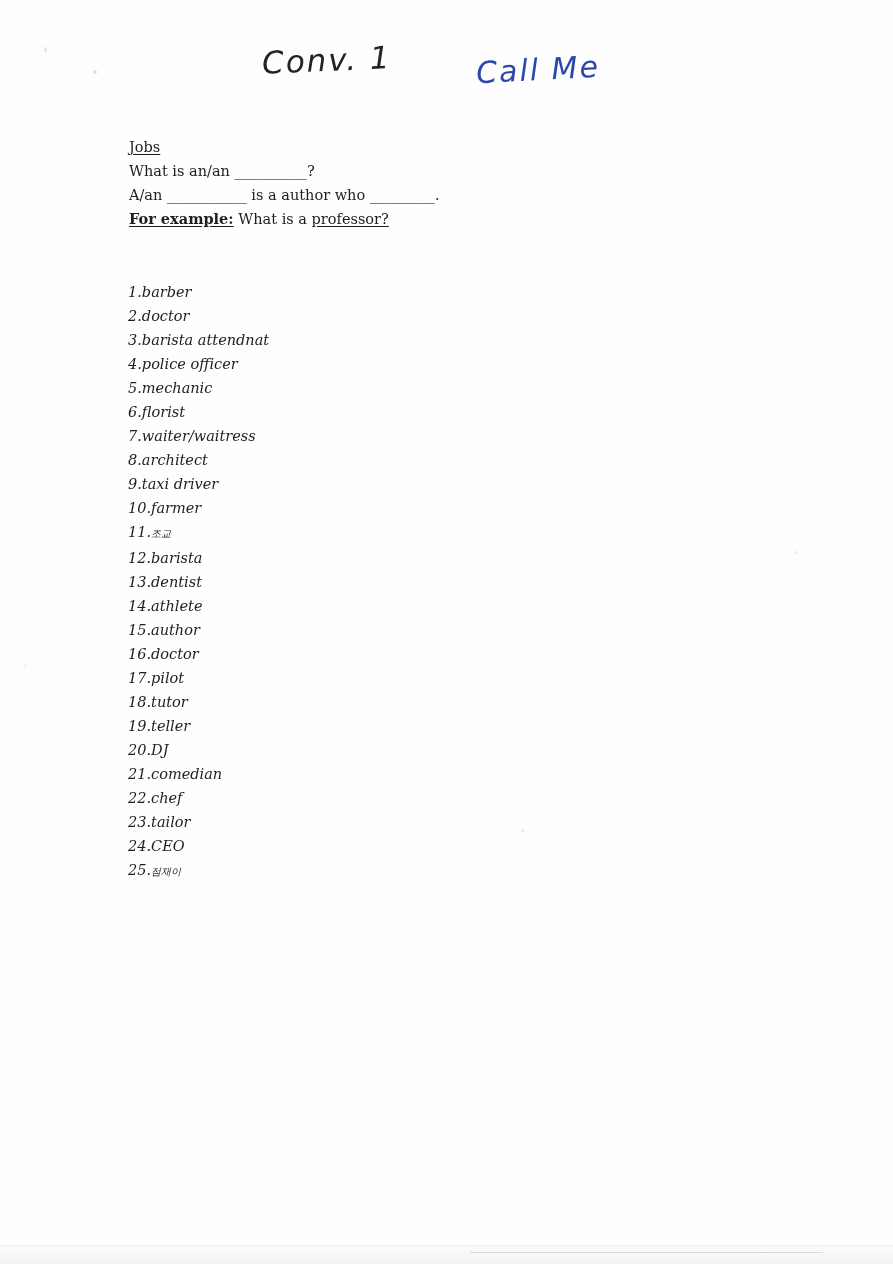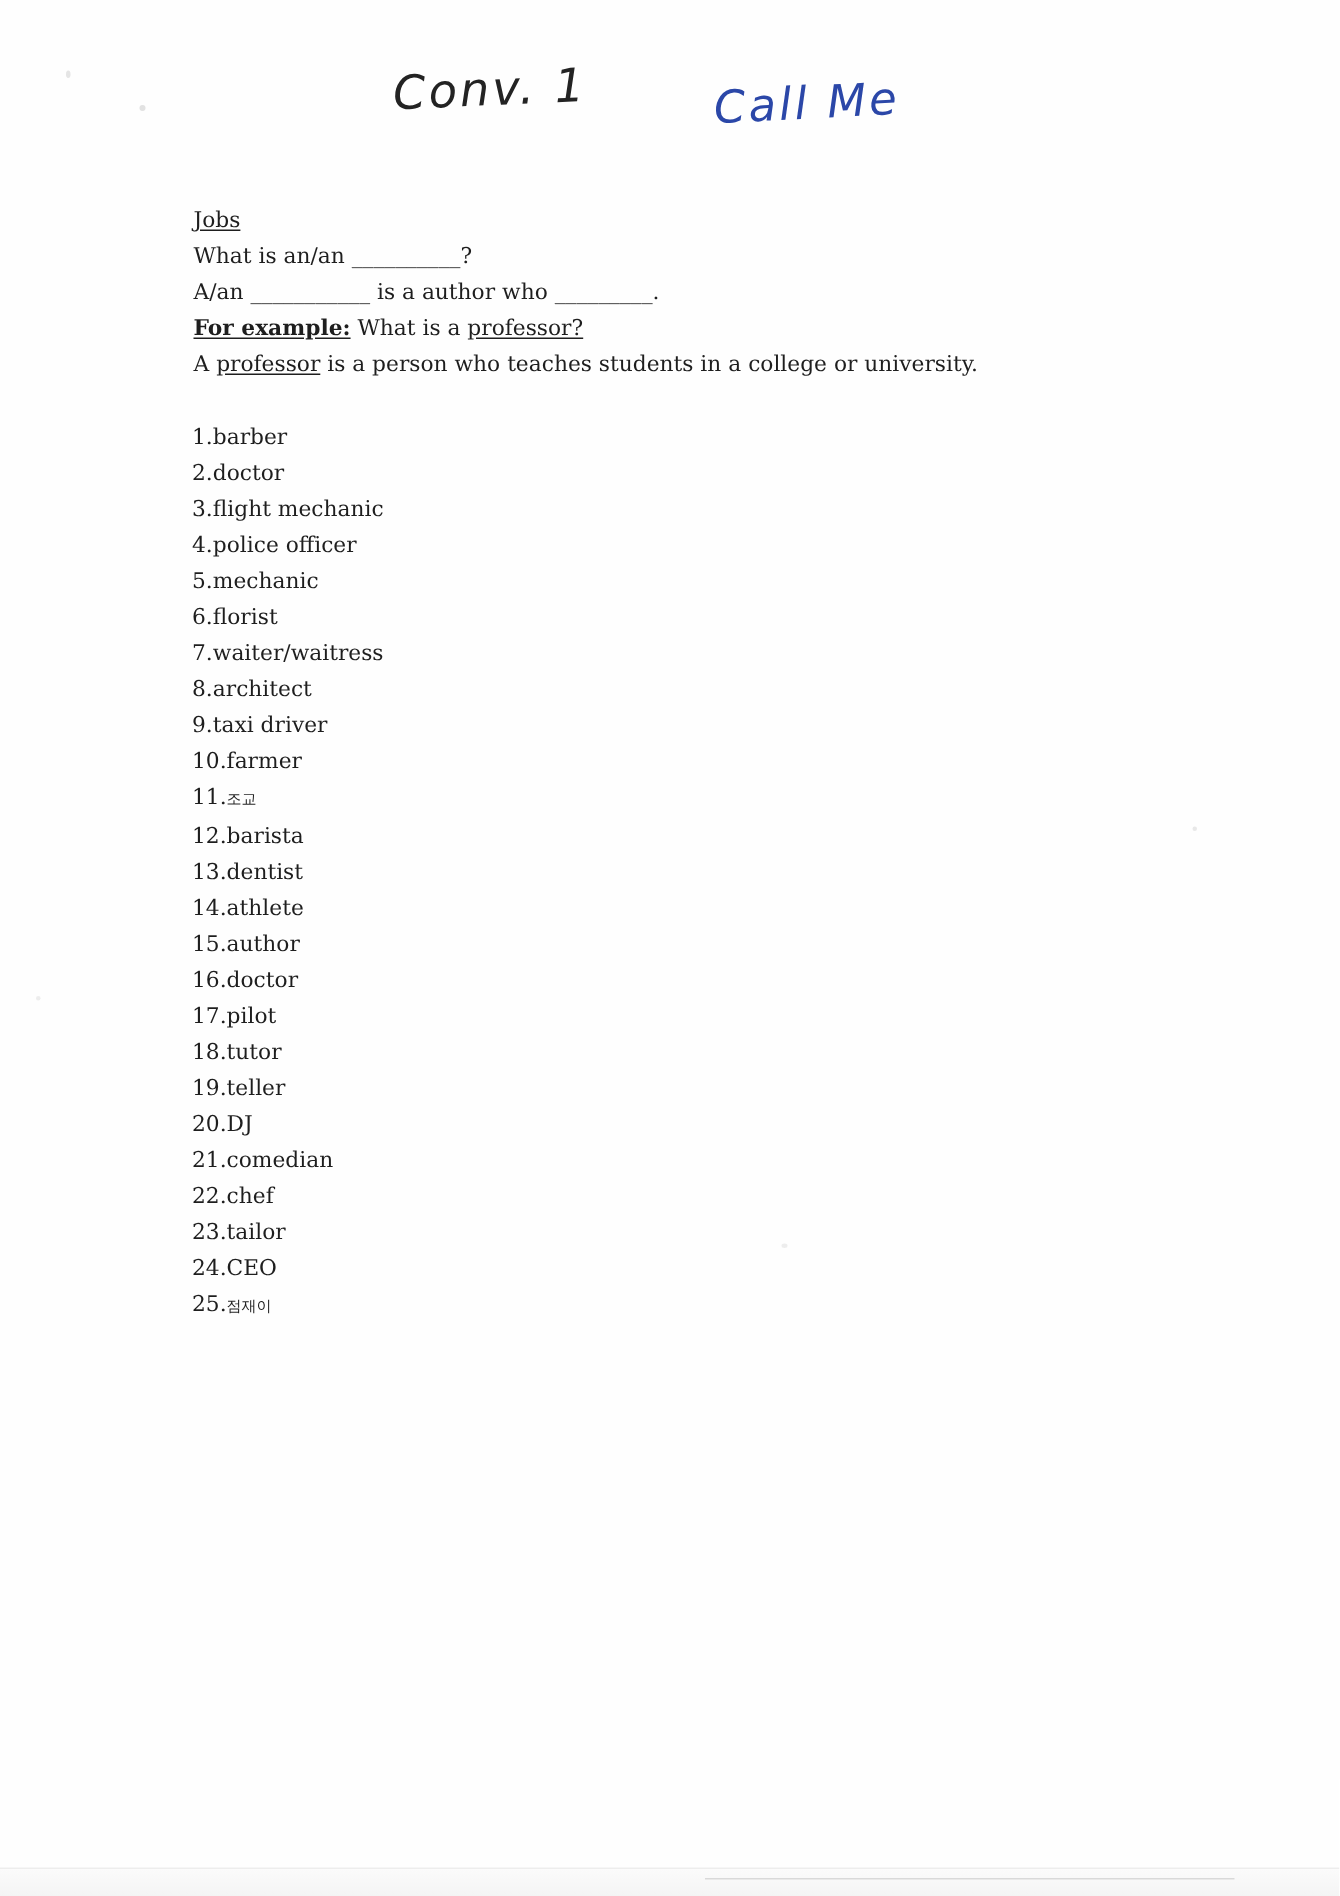--- a/index.html
+++ b/index.html
@@ -109,20 +109,21 @@
     font-family: "DejaVu Serif", serif;
     font-size: 14.5px;
     line-height: 24px;
     color: #1e1e1e;
     list-style: none;
     margin: 0;
     padding: 0;
   }
   .job-list li {
     white-space: pre;
+    font-style: italic;
   }
   .job-list li .num { }
   .kr { font-family: "DejaVu Sans", sans-serif; font-size: 10px; }
 </style>
 </head>
 <body>
 
 <div class="page">
 
   <span class="speck s1"></span>
@@ -136,27 +137,26 @@
 
   <div class="body-text">
     <div class="heading">Jobs</div>
 
     <div class="line"><span>What is an/an </span><span class="blank">__________</span><span>?</span></div>
 
     <div class="line"><span>A/an </span><span class="blank">___________</span><span> is a author who </span><span class="blank">_________</span><span>.</span></div>
 
     <div class="line"><span class="u b">For example:</span><span> What is a </span><span class="u">professor?</span></div>
 
-    <div class="line"><span>A </span><span class="u">professor</span><span> is a person who teaches students in a college or university.</span></div>
   </div>
 
   <ul class="job-list">
     <li><span class="num">1.</span><span>barber</span></li>
     <li><span class="num">2.</span><span>doctor</span></li>
-    <li><span class="num">3.</span><span>flight mechanic</span></li>
+    <li><span class="num">3.</span><span>barista attendnat</span></li>
     <li><span class="num">4.</span><span>police officer</span></li>
     <li><span class="num">5.</span><span>mechanic</span></li>
     <li><span class="num">6.</span><span>florist</span></li>
     <li><span class="num">7.</span><span>waiter/waitress</span></li>
     <li><span class="num">8.</span><span>architect</span></li>
     <li><span class="num">9.</span><span>taxi driver</span></li>
     <li><span class="num">10.</span><span>farmer</span></li>
     <li><span class="num">11.</span><span class="kr">조교</span></li>
     <li><span class="num">12.</span><span>barista</span></li>
     <li><span class="num">13.</span><span>dentist</span></li>

